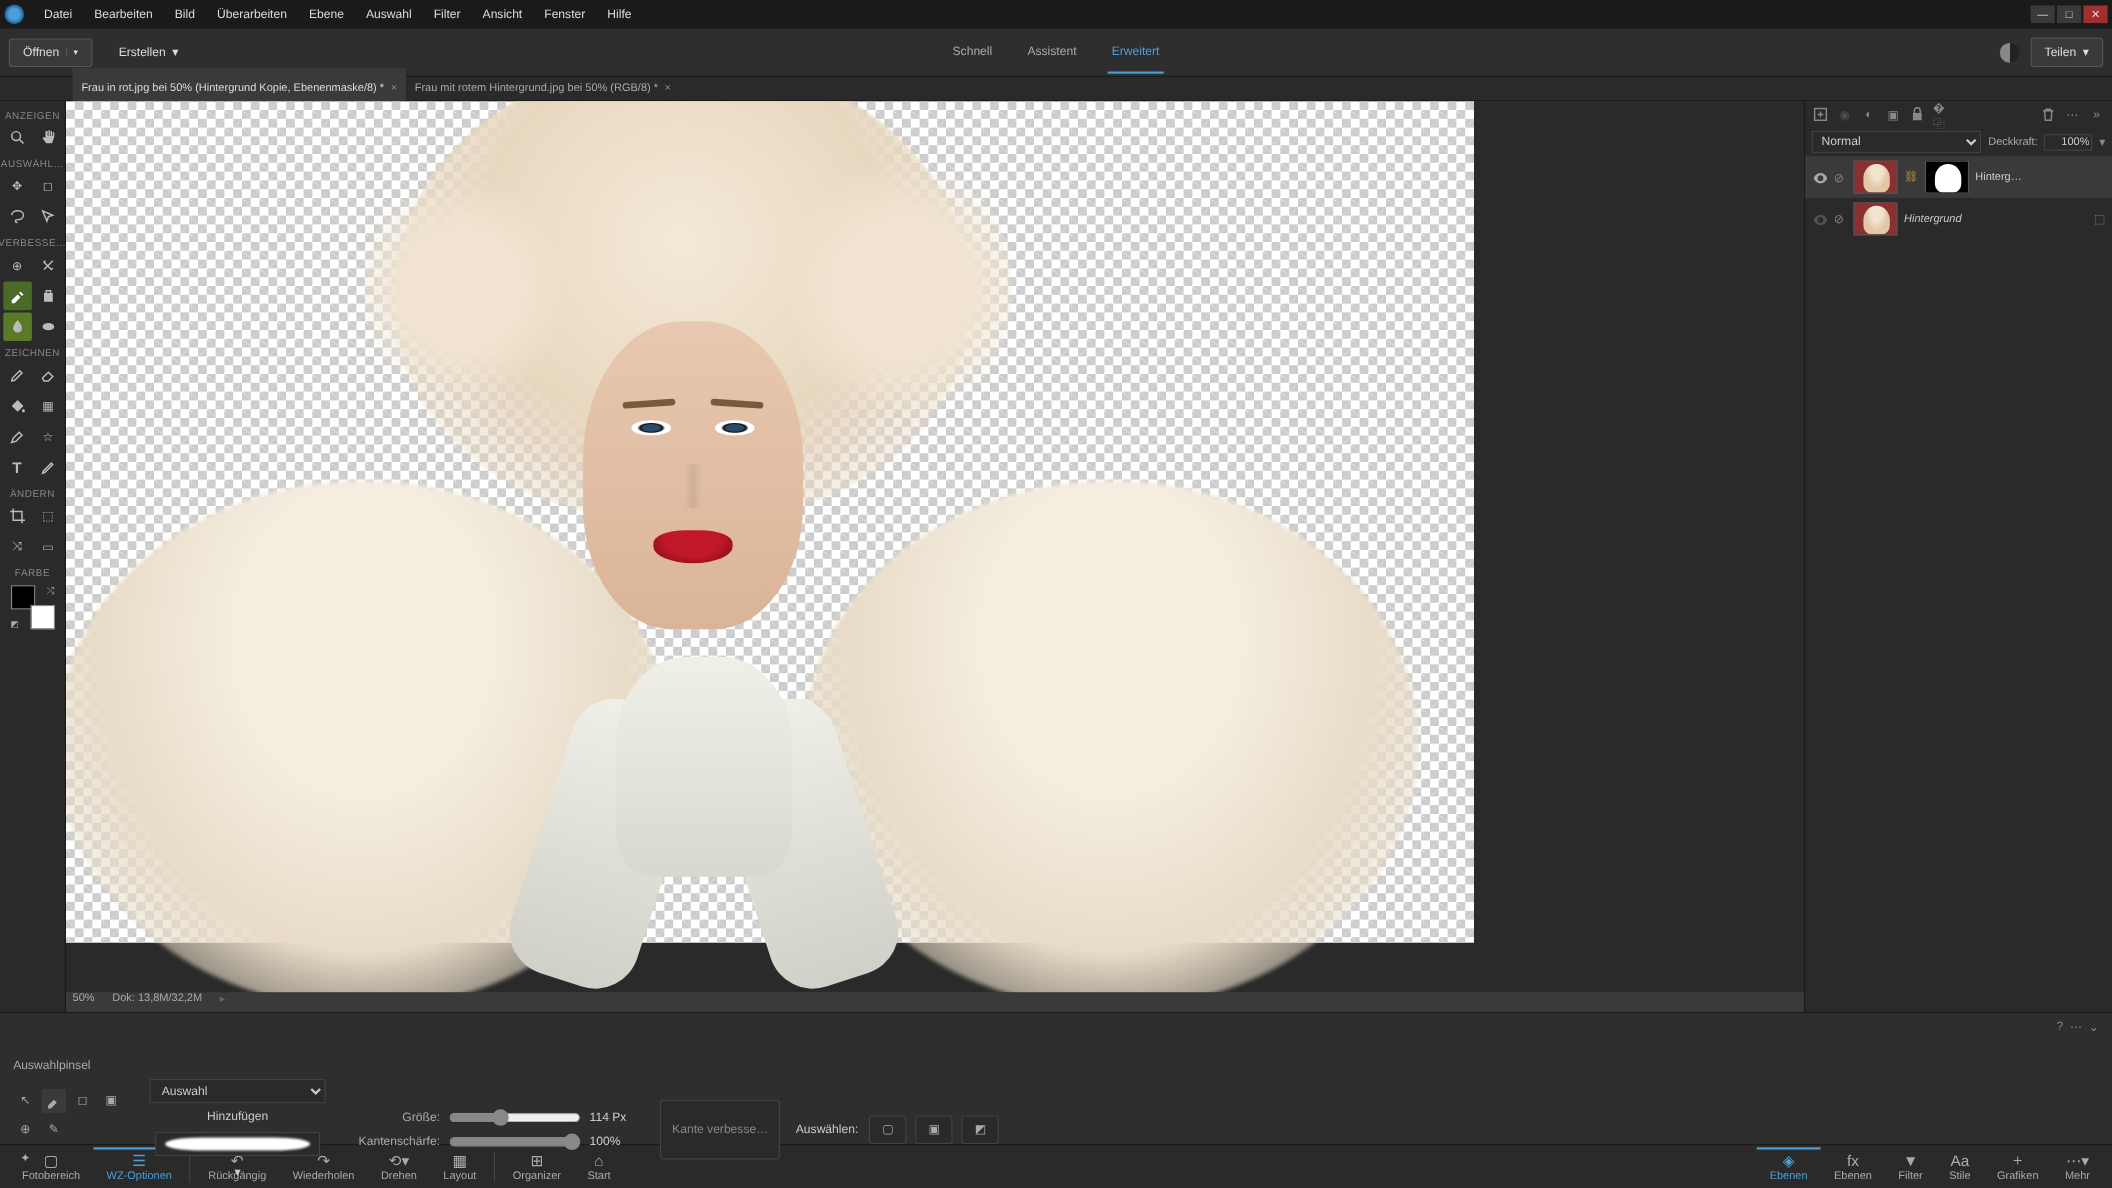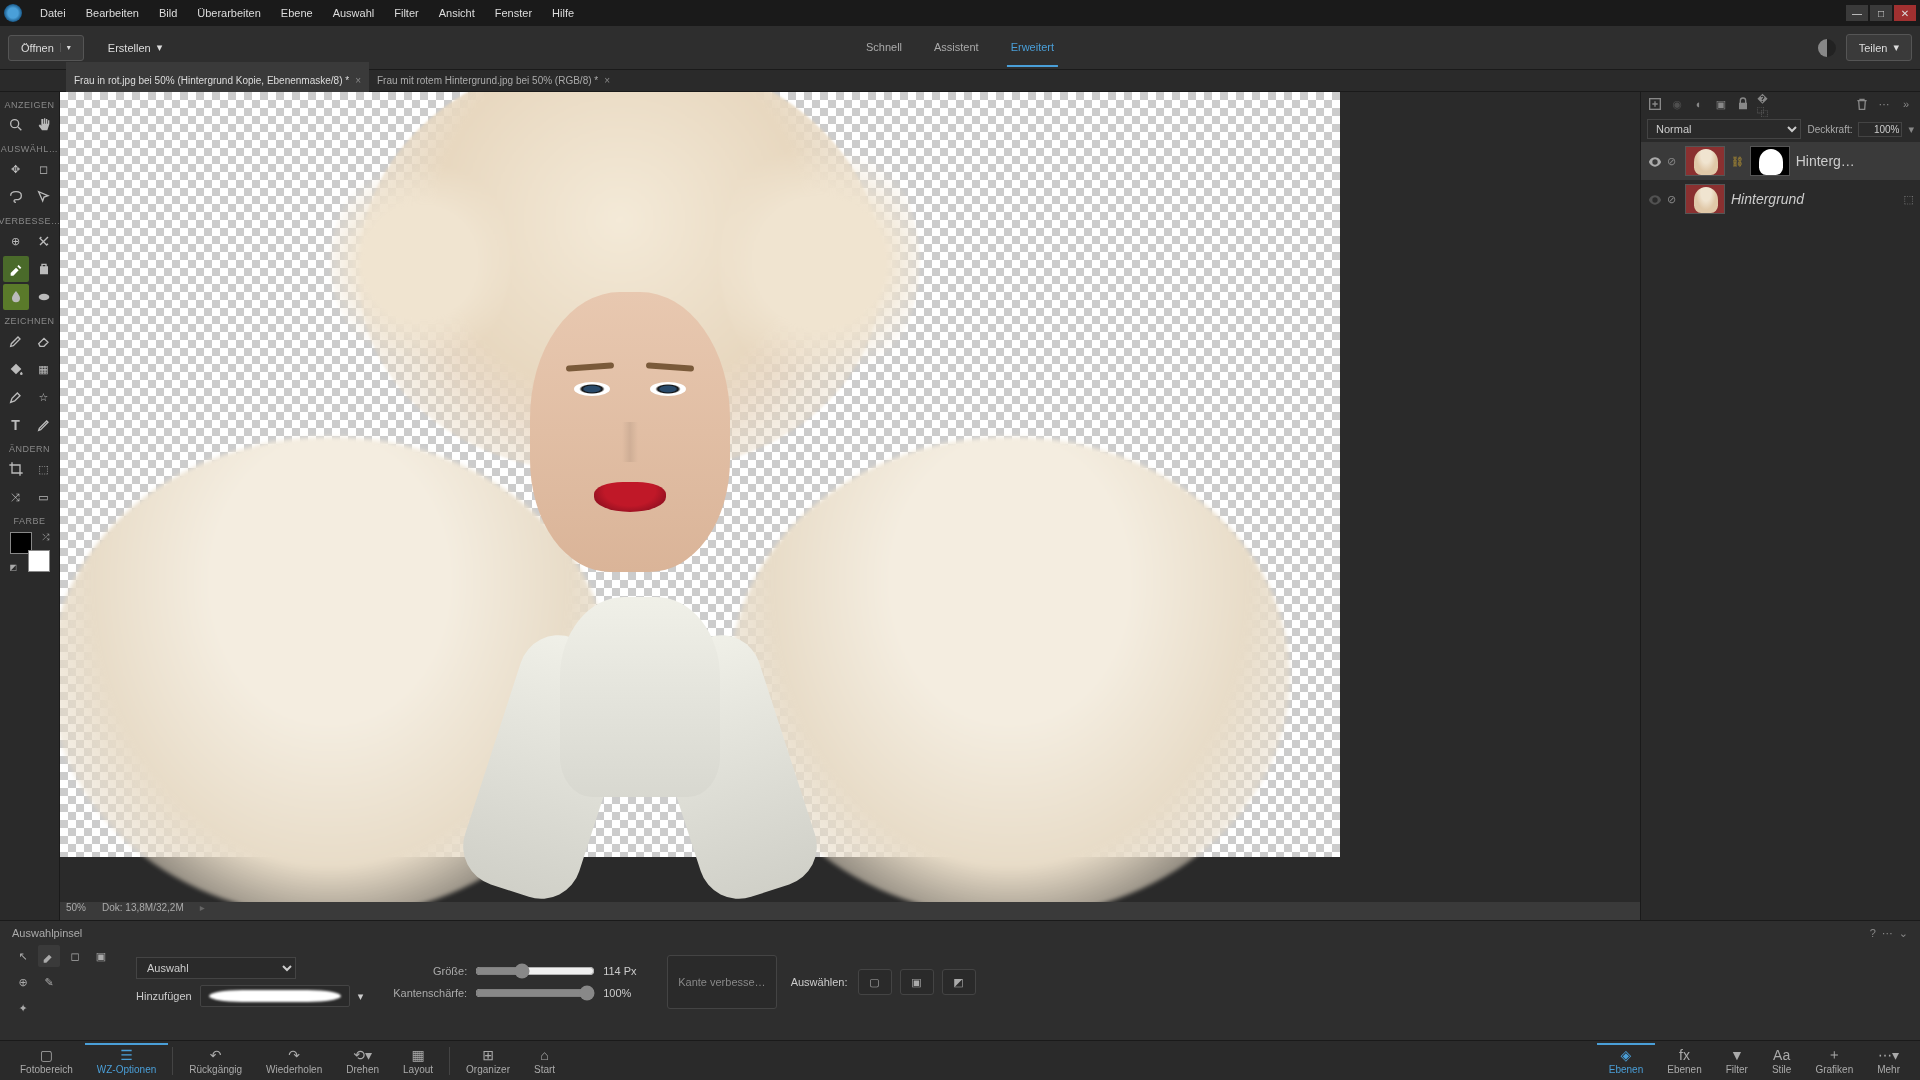--- a/index.html
+++ b/index.html
@@ -94,27 +94,27 @@
 .opacity-val { width: 44px; background: #2a2a2a; border: 1px solid #444; color: #ccc; padding: 1px 2px; font-size: 10px; text-align: right; }
 .layer-row { display: flex; align-items: center; padding: 4px 6px; gap: 6px; }
 .layer-row.sel { background: #3a3a3a; }
 .vis-icon { width: 14px; height: 14px; cursor: pointer; color: #aaa; }
 .lock-icon { width: 12px; height: 12px; color: #888; }
 .layer-thumb { width: 40px; height: 30px; border: 1px solid #555; background: #8a3030; position: relative; overflow: hidden; }
 .layer-thumb.mask { background: #000; }
 .layer-thumb .mini-fig { position: absolute; left: 8px; top: 2px; width: 24px; height: 26px; background: radial-gradient(ellipse at 50% 20%, #f0e4d0 30%, #e0c8a8 60%); border-radius: 50% 50% 30% 30%; }
 .layer-thumb.mask .mini-fig { background: #fff; }
 .layer-link { color: #c8a030; font-size: 10px; }
-.layer-name { font-size: 14px; color: #ccc; }
+.layer-name { font-size: 10px; color: #ccc; }
 .layer-name.italic { font-style: italic; }
 .layer-extra { margin-left: auto; color: #888; }
 
 
 .tool-options { height: 120px; background: #2e2e2e; border-top: 1px solid #1a1a1a; padding: 6px 12px; position: relative; }
-.tool-name { font-size: 11px; color: #aaa; margin-bottom: 6px; }
+.tool-name { font-size: 11px; color: #aaa; margin-bottom: 6px; margin-top: 36px; }
 .opt-row { display: flex; align-items: center; gap: 14px; }
 .opt-icons { display: flex; flex-direction: column; gap: 4px; margin-right: 10px; }
 .opt-icons-row { display: flex; gap: 4px; }
 .opt-icon { width: 22px; height: 22px; display: flex; align-items: center; justify-content: center; color: #aaa; cursor: pointer; border-radius: 2px; }
 .opt-icon.active { background: #3a3a3a; }
 .opt-col { display: flex; flex-direction: column; gap: 6px; }
 .opt-select { width: 160px; background: #2a2a2a; border: 1px solid #444; color: #ccc; padding: 3px 6px; font-size: 11px; }
 .brush-preview { width: 150px; height: 22px; background: #2a2a2a; border: 1px solid #444; border-radius: 2px; position: relative; }
 .brush-preview::after { content: ""; position: absolute; left: 8px; right: 8px; top: 4px; bottom: 4px; background: #fff; border-radius: 50% / 100%; filter: blur(1px); }
 .opt-label { font-size: 11px; color: #aaa; text-align: right; width: 90px; }
@@ -439,21 +439,21 @@
       </div>
       <div class="opt-icons-row">
         <div class="opt-icon">✦</div>
       </div>
     </div>
 
     <div class="opt-col">
       <select class="opt-select">
         <option>Auswahl</option>
       </select>
-      <div style="display:flex;align-items:center;gap:8px;">
+      <div style="display:flex;align-items:center;gap:8px;flex-direction:column;">
         <span>Hinzufügen</span>
         <div class="brush-preview"></div>
         <span>▾</span>
       </div>
     </div>
 
     <div class="opt-col">
       <div style="display:flex;align-items:center;gap:8px;">
         <span class="opt-label">Größe:</span>
         <input type="range" class="slider" min="1" max="300" value="114" style="">

